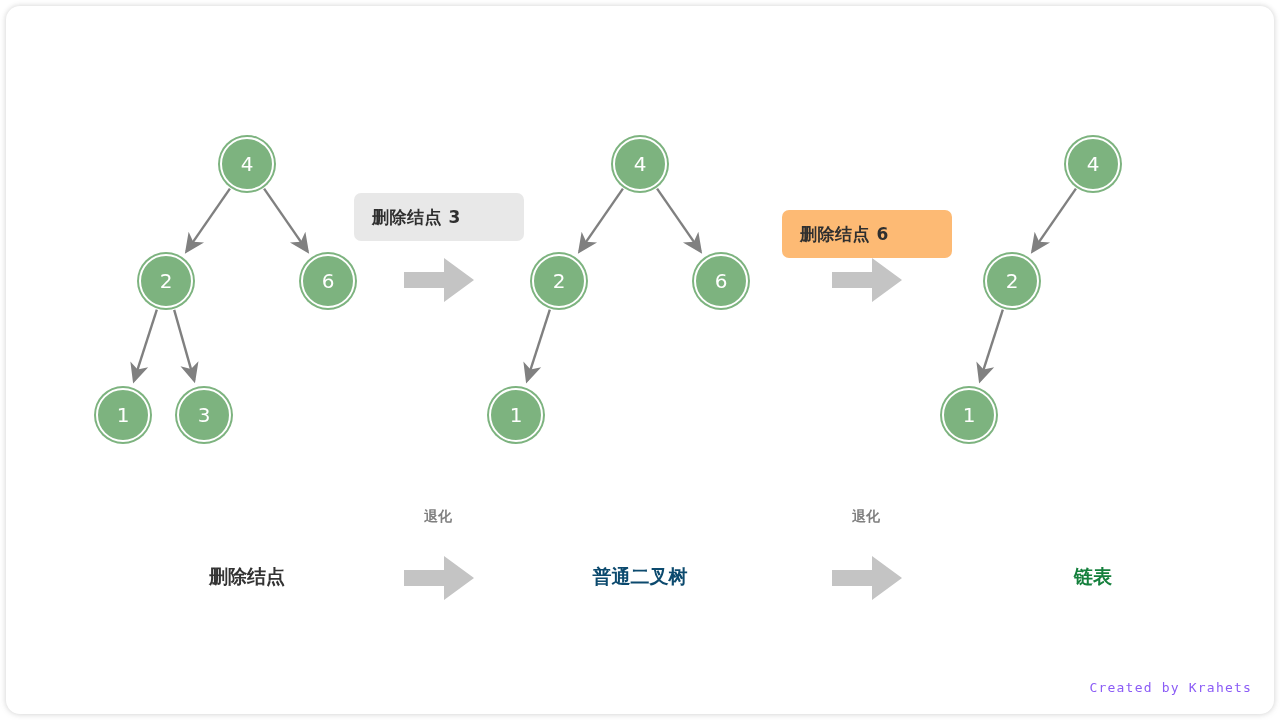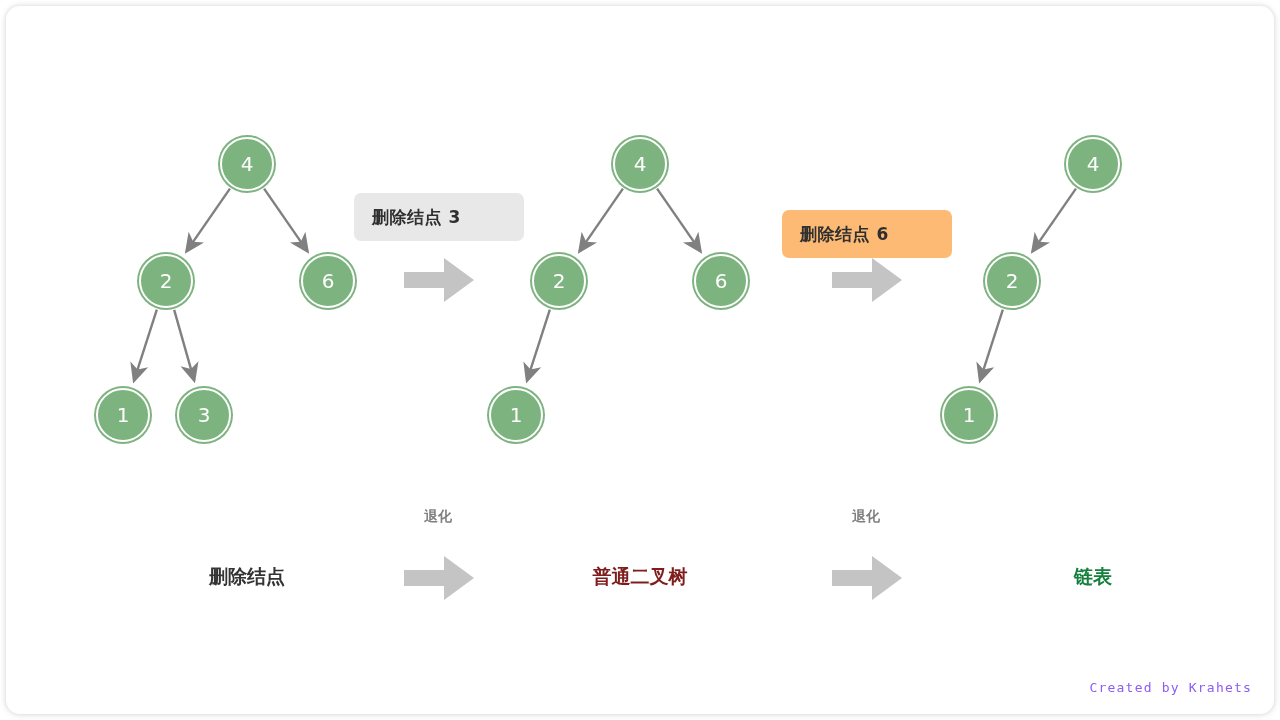--- a/index.html
+++ b/index.html
@@ -204,19 +204,19 @@
           <span class="chip-text" style="color: rgb(47, 47, 47);">删除结点  3</span>
         </div>
         <div class="chip" style="left: 782px; top: 210px; width: 170px; background: #fdba74;">
           <span class="chip-text" style="color: rgb(47, 47, 47);">删除结点  6</span>
         </div>
       </div>
     <div id="captions">
         <div class="transition-label" style="left: 438px; top: 508px; color: rgb(127, 127, 127);">退化</div>
         <div class="transition-label" style="left: 866px; top: 508px; color: rgb(127, 127, 127);">退化</div>
         <div class="caption" style="left: 247px; top: 564px; color: rgb(51, 51, 51);">删除结点</div>
-        <div class="caption" style="left: 640px; top: 564px; color: #7f1d1d;">普通二叉树</div>
+        <div class="caption" style="left: 640px; top: 564px; color: #0c4a6e;">普通二叉树</div>
         <div class="caption" style="left: 1093px; top: 564px; color: #15803d;">链表</div>
       </div>
 
     <div id="watermark">Created by Krahets</div>
   </div>
 </div>
 
 </body></html>

